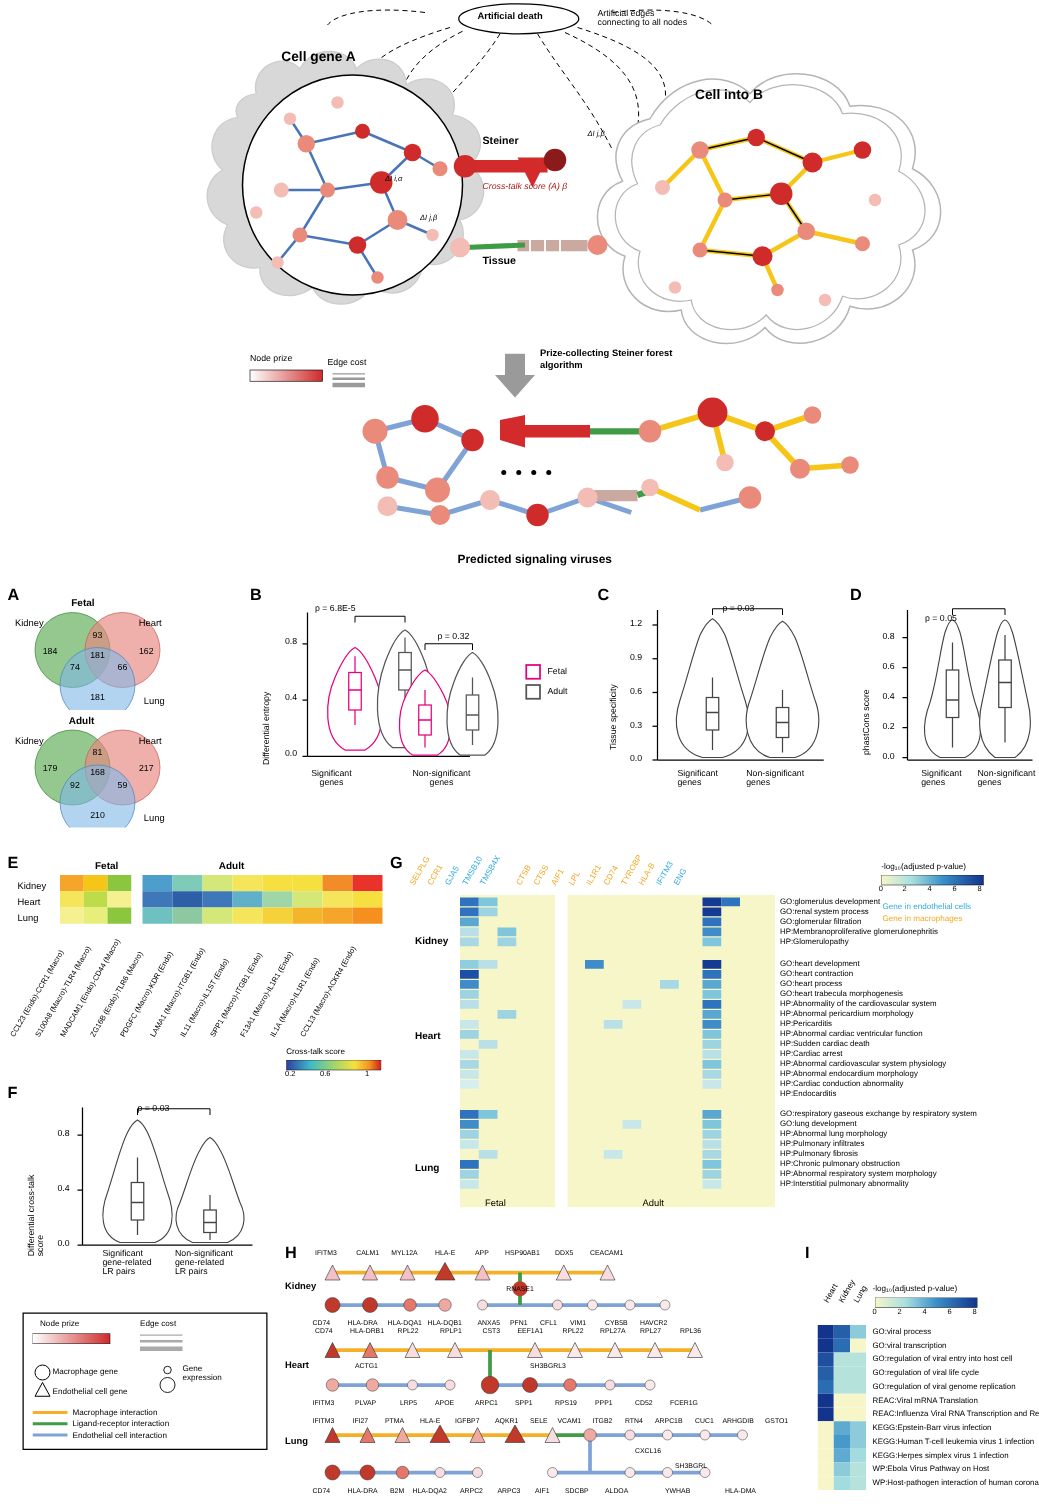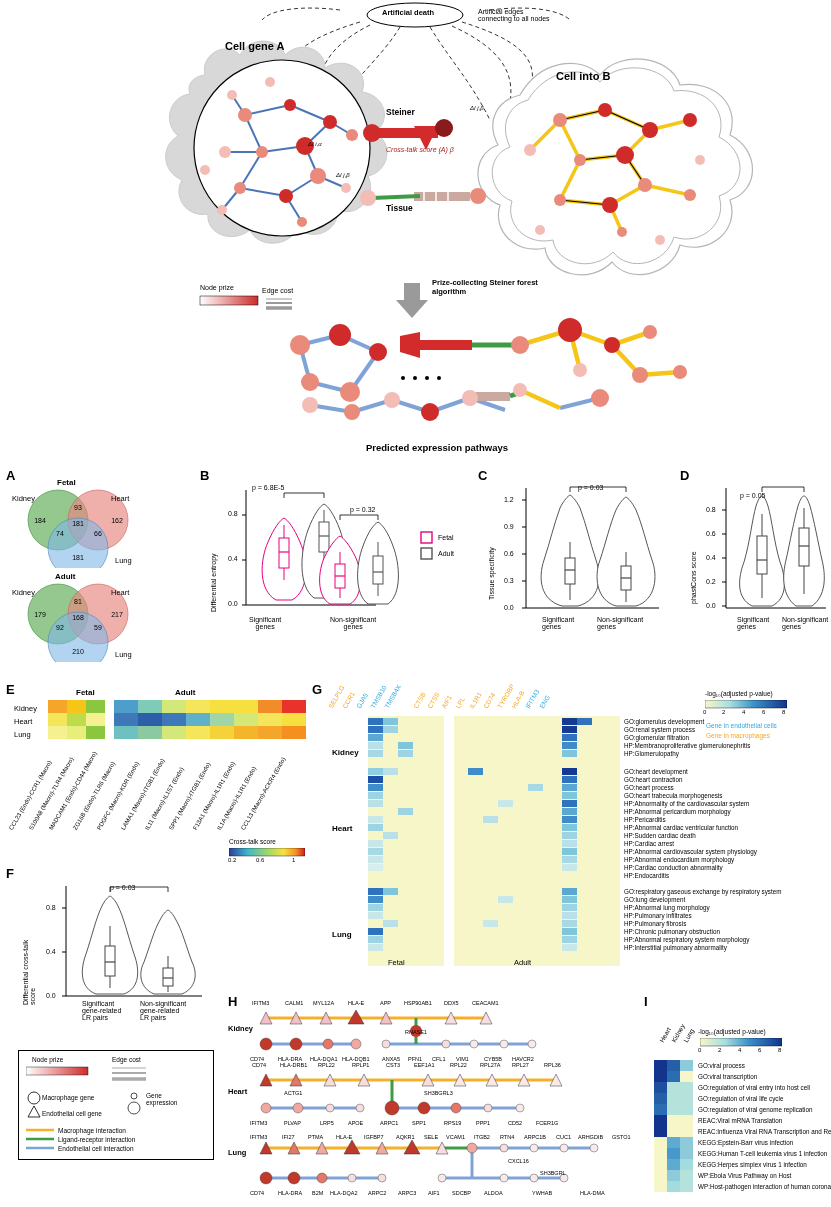--- a/index.html
+++ b/index.html
@@ -231,21 +231,21 @@
 <div class="lbl-b" style="left:386px;top:107px;font-size:8.5px;">Steiner</div>
 <div class="lbl-b" style="left:386px;top:203px;font-size:8.5px;">Tissue</div>
 <div class="lbl" style="left:386px;top:146px;font-style:italic;color:#b02020;">Cross-talk score (A) β</div>
 <div class="lbl" style="left:308px;top:141px;font-style:italic;font-size:6px;">ΔI i,α</div>
 <div class="lbl" style="left:336px;top:172px;font-style:italic;font-size:6px;">ΔI j,β</div>
 <div class="lbl" style="left:470px;top:105px;font-style:italic;font-size:6px;">ΔI j,β</div>
 <div class="lbl" style="left:200px;top:284px;">Node prize</div>
 <div class="lbl" style="left:262px;top:287px;">Edge cost</div>
 <div class="lbl-b" style="left:432px;top:278px;white-space:pre;font-size:7.5px;">Prize-collecting Steiner forest
 algorithm</div>
-<div class="lbl-b" style="left:366px;top:442px;font-size:9.5px;">Predicted expression pathways</div>
+<div class="lbl-b" style="left:366px;top:442px;font-size:9.5px;">Predicted signaling viruses</div>
 
 <div class="panel-letter" style="left:6px;top:468px;">A</div>
 <div style="position:absolute;left:10px;top:478px;">
   <svg width="180" height="90" viewBox="0 0 180 90">
     <circle cx="48" cy="42" r="30" fill="#5aab52" fill-opacity="0.65" stroke="#3f8a3a" stroke-width="0.6"></circle>
     <circle cx="88" cy="42" r="30" fill="#e6857f" fill-opacity="0.65" stroke="#c9605a" stroke-width="0.6"></circle>
     <circle cx="68" cy="70" r="30" fill="#7fb8e8" fill-opacity="0.6" stroke="#4e87bb" stroke-width="0.6"></circle>
     <text x="30" y="45" font-size="7" font-family="Liberation Sans" text-anchor="middle">184</text>
     <text x="68" y="32" font-size="7" font-family="Liberation Sans" text-anchor="middle">93</text>
     <text x="107" y="45" font-size="7" font-family="Liberation Sans" text-anchor="middle">162</text>

